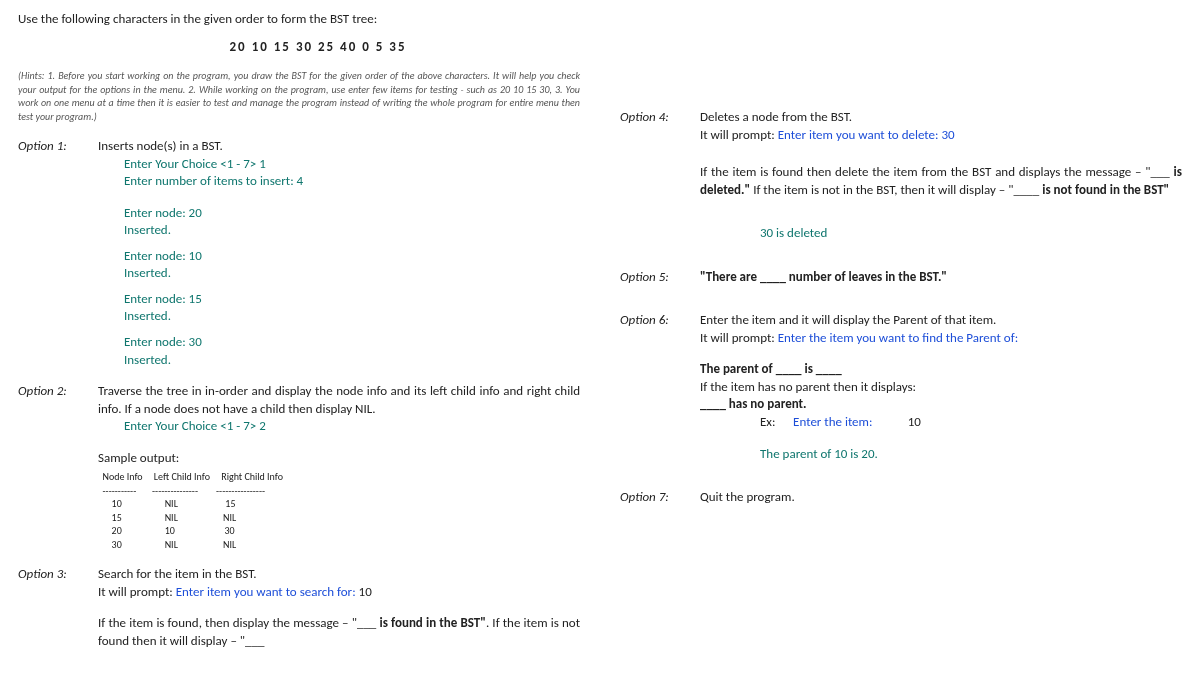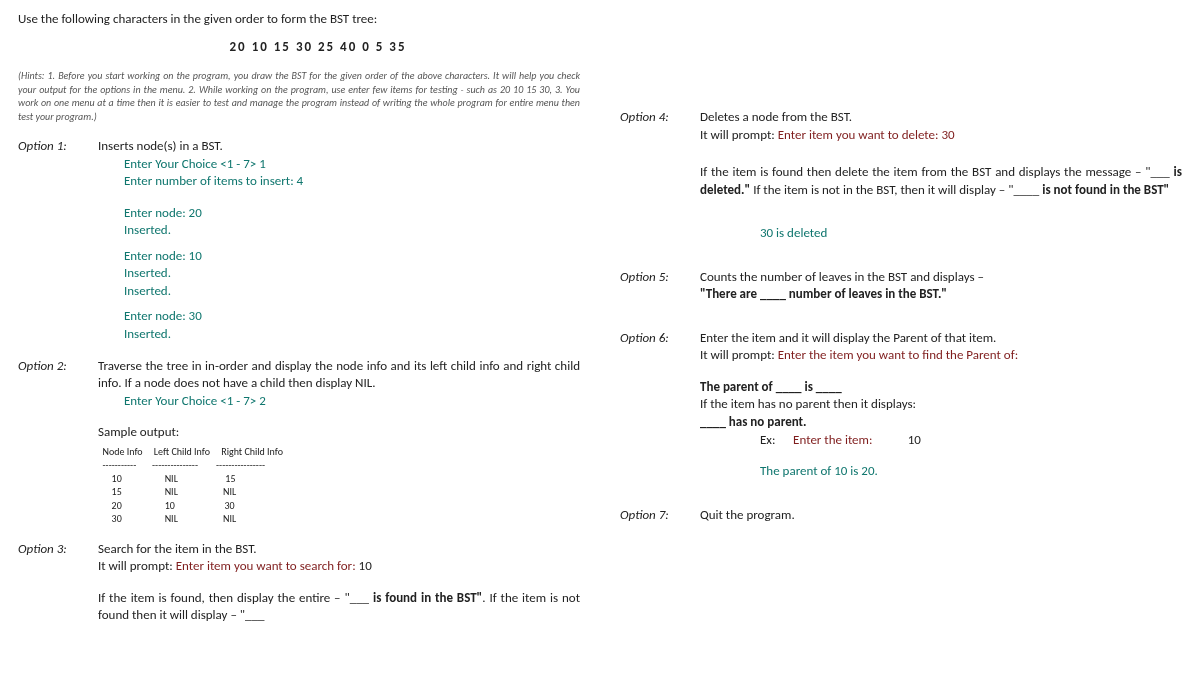--- a/index.html
+++ b/index.html
@@ -36,21 +36,21 @@
     font-size: 10px;
     text-align: justify;
     margin-bottom: 14px;
     line-height: 1.35;
   }
   .opt-row { display: flex; margin-bottom: 4px; }
   .opt-label { width: 80px; flex-shrink: 0; font-style: italic; }
   .opt-body { flex: 1; }
   .indent { margin-left: 26px; }
   .blue { color: #0f766e; }
-  .redprompt { color: #7f1d1d; }
+  .redprompt { color: #1d4ed8; }
   .mt8 { margin-top: 8px; }
   .mt14 { margin-top: 14px; }
   .mt20 { margin-top: 20px; }
   .mt26 { margin-top: 26px; }
   pre.table {
     font-family: Calibri, Arial, sans-serif;
     font-size: 10px;
     margin: 4px 0 0 0;
     line-height: 1.35;
   }
@@ -71,20 +71,21 @@
     <div class="opt-row">
       <div class="opt-label">Option 1:</div>
       <div class="opt-body">
         <div>Inserts node(s) in a BST.</div>
         <div class="indent blue">Enter Your Choice &lt;1 - 7&gt; 1</div>
         <div class="indent blue">Enter number of items to insert:  4</div>
         <div class="indent blue mt14">Enter node: 20</div>
         <div class="indent blue">Inserted.</div>
         <div class="indent blue mt8">Enter node: 10</div>
         <div class="indent blue">Inserted.</div>
+        <div class="indent blue mt8">Enter node: 15</div>
         <div class="indent blue">Inserted.</div>
         <div class="indent blue mt8">Enter node: 30</div>
         <div class="indent blue">Inserted.</div>
       </div>
     </div>
 
     <div class="opt-row mt14">
       <div class="opt-label">Option 2:</div>
       <div class="opt-body">
         <div class="justify">Traverse the tree in in-order and display the node info and its left child info and right child info. If a node does not have a child then display NIL.</div>
@@ -102,21 +103,21 @@
     </div>
 
     <div class="opt-row mt14">
       <div class="opt-label">Option 3:</div>
       <div class="opt-body">
         <div>Search for the item in the BST.</div>
         <div>
           <span>It will prompt: </span><span class="redprompt">Enter item you want to search for:</span><span>     10</span>
         </div>
         <div class="mt14 justify">
-          <span>If the item is found, then display the entire – "</span>___<span class="b"> is found in the BST"</span><span>. If the item is not found then it will display – "</span>___
+          <span>If the item is found, then display the message – "</span>___<span class="b"> is found in the BST"</span><span>. If the item is not found then it will display – "</span>___
         </div>
 
       </div>
     </div>
   </div>
 
   <div class="col right">
 
     <div class="opt-row">
       <div class="opt-label">Option 4:</div>
@@ -128,21 +129,20 @@
         <div class="mt20 justify">
           <span>If the item is found then delete the item from the BST and displays the message – "</span>___<span class="b"> is deleted."</span><span> If the item is not in the BST, then it will display – "</span>____<span class="b"> is not found in the BST"</span>
         </div>
         <div class="blue mt26 center-inner">30 is deleted</div>
       </div>
     </div>
 
     <div class="opt-row mt26">
       <div class="opt-label">Option 5:</div>
       <div class="opt-body">
-        <div>Counts the number of leaves in the BST and displays –</div>
         <div class="b">"There are ____ number of leaves in the BST."</div>
       </div>
     </div>
 
     <div class="opt-row mt26">
       <div class="opt-label">Option 6:</div>
       <div class="opt-body">
         <div>Enter the item and it will display the Parent of that item.</div>
         <div>
           <span>It will prompt:  </span><span class="redprompt">Enter the item you want to find the Parent of:</span>

